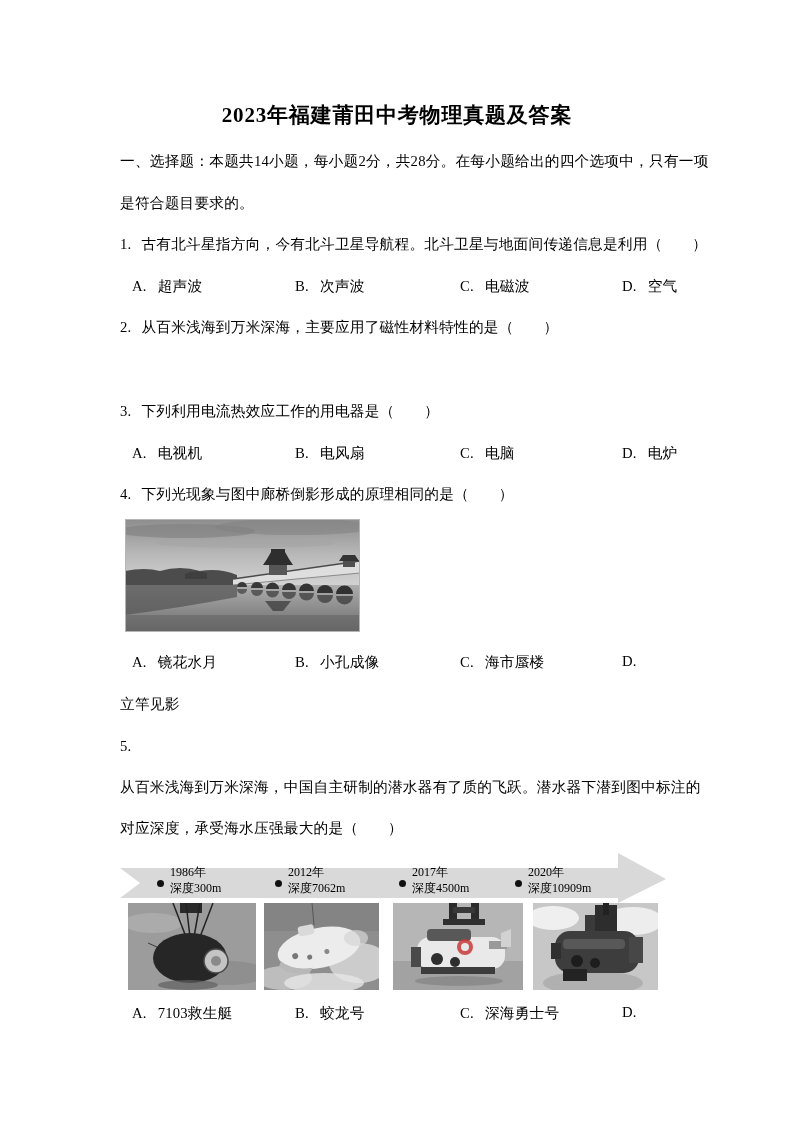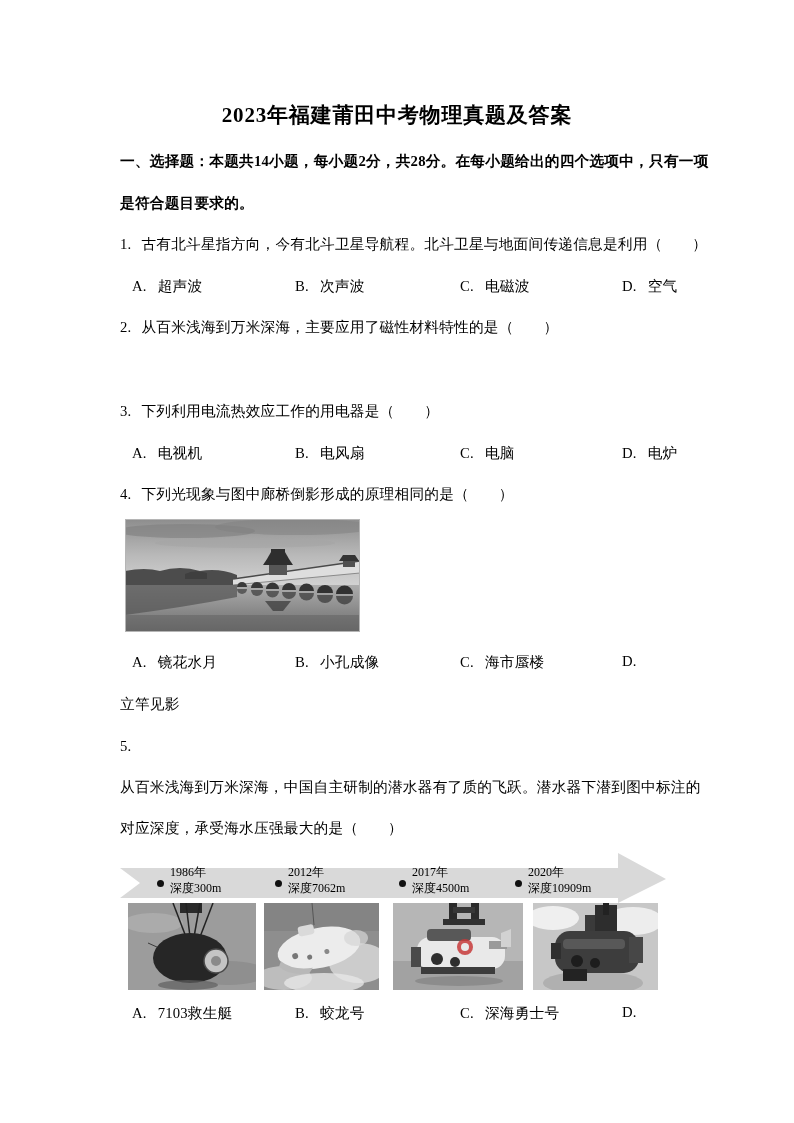--- a/index.html
+++ b/index.html
@@ -2,21 +2,21 @@
 <html><head>
 <meta charset="utf-8">
 <style>
   html,body{margin:0;padding:0;background:#ffffff;}
   .page{
     position:relative;width:724px;height:1123px;background:#ffffff;
     font-family:"Liberation Serif","DejaVu Serif",serif;color:#000;overflow:hidden;
   }
   .abs{position:absolute;}
   .txt{font-size:14.7px;white-space:nowrap;letter-spacing:.2px;}
-  .bold{font-weight:bold;text-align:center;}
+  .bold{font-weight:normal;text-align:center;}
   .title{left:0;width:794px;text-align:center;font-size:21px;font-weight:bold;letter-spacing:.8px;}
   .qno{display:inline-block;margin-right:10px;}
   .optrow{left:12px;width:794px;height:20px;}
   .opt{position:absolute;white-space:nowrap;font-size:14.7px;letter-spacing:.2px;}
   .opt .olabel{display:inline-block;margin-right:11px;}
   .o1{left:120px;} .o2{left:283px;} .o3{left:448px;} .o4{left:610px;}
   .photo{position:absolute;display:block;}
   .photo svg{display:block;}
   
   .timeline{left:118px;top:853px;width:550px;height:50px;}

